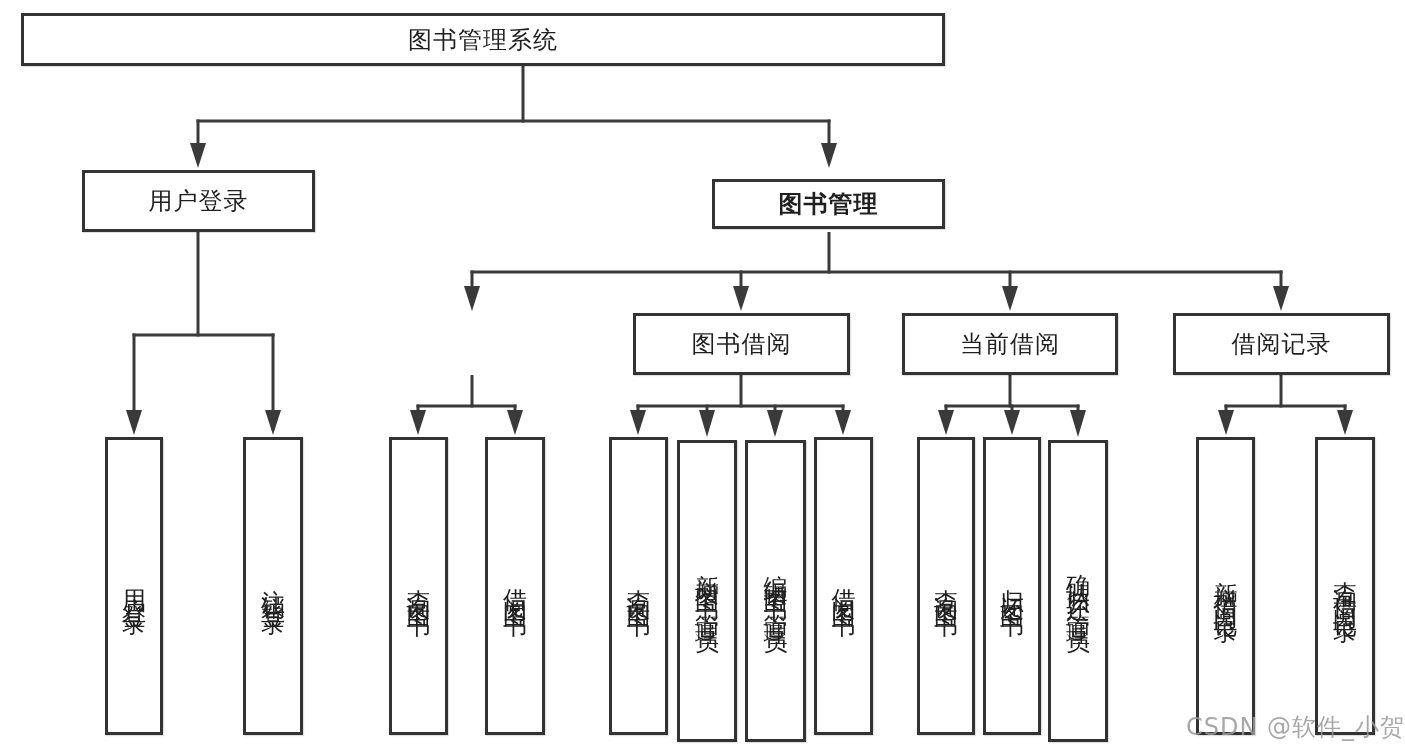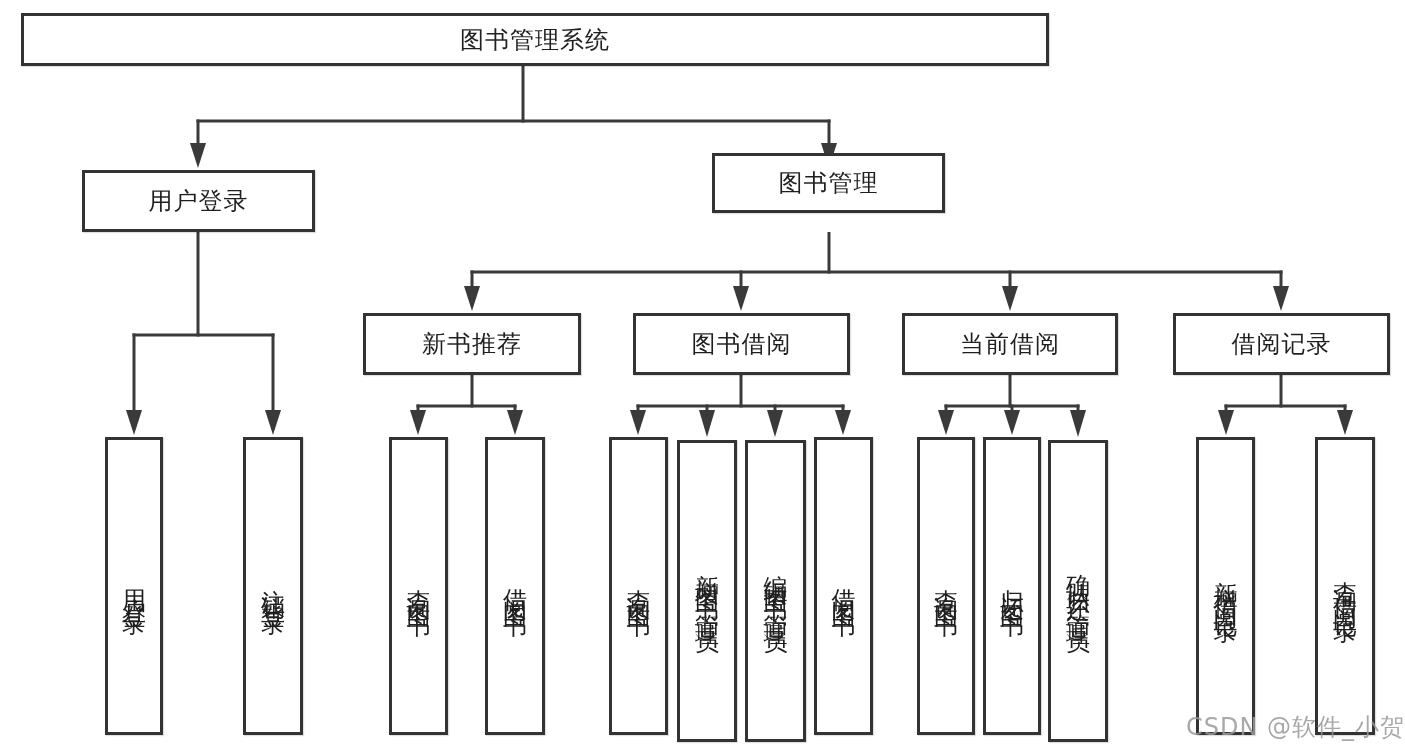--- a/index.html
+++ b/index.html
@@ -87,34 +87,31 @@
 
       <line x1="1281" y1="375" x2="1281" y2="407.5"></line>
       <line x1="1224.5" y1="406" x2="1346.5" y2="406"></line>
       <line x1="1226" y1="404.5" x2="1226" y2="414"></line>
       <polygon points="1218,410 1234,410 1226,435" stroke="none"></polygon>
       <line x1="1345" y1="404.5" x2="1345" y2="414"></line>
       <polygon points="1337,410 1353,410 1345,435" stroke="none"></polygon>
     </g>
   </svg>
 
-  <div class="node hbox" style="left:21px;top:13px;width:1028px;height:53px;text-align:center;">
+  <div class="node hbox" style="left:21px;top:13px;width:924px;height:53px;text-align:center;">
     <span>图书管理系统</span>
   </div>
 
   <div class="node hbox" style="left:82px;top:170px;width:233px;height:62px;">
     <span>用户登录</span>
   </div>
-  <div class="node hbox" style="left:712px;top:153px;width:233px;height:60px;">
+  <div class="node hbox" style="left:712px;top:179px;width:233px;height:50px;font-weight:bold;">
     <span>图书管理</span>
   </div>
 
-  <div class="node hbox" style="left:363px;top:313px;width:218px;height:62px;">
-    <span>新书推荐</span>
-  </div>
   <div class="node hbox" style="left:902px;top:313px;width:216px;height:62px;">
     <span>当前借阅</span>
   </div>
   <div class="node hbox" style="left:633px;top:313px;width:217px;height:62px;">
     <span>图书借阅</span>
   </div>
   <div class="node hbox" style="left:1173px;top:313px;width:217px;height:62px;">
     <span>借阅记录</span>
   </div>
 

